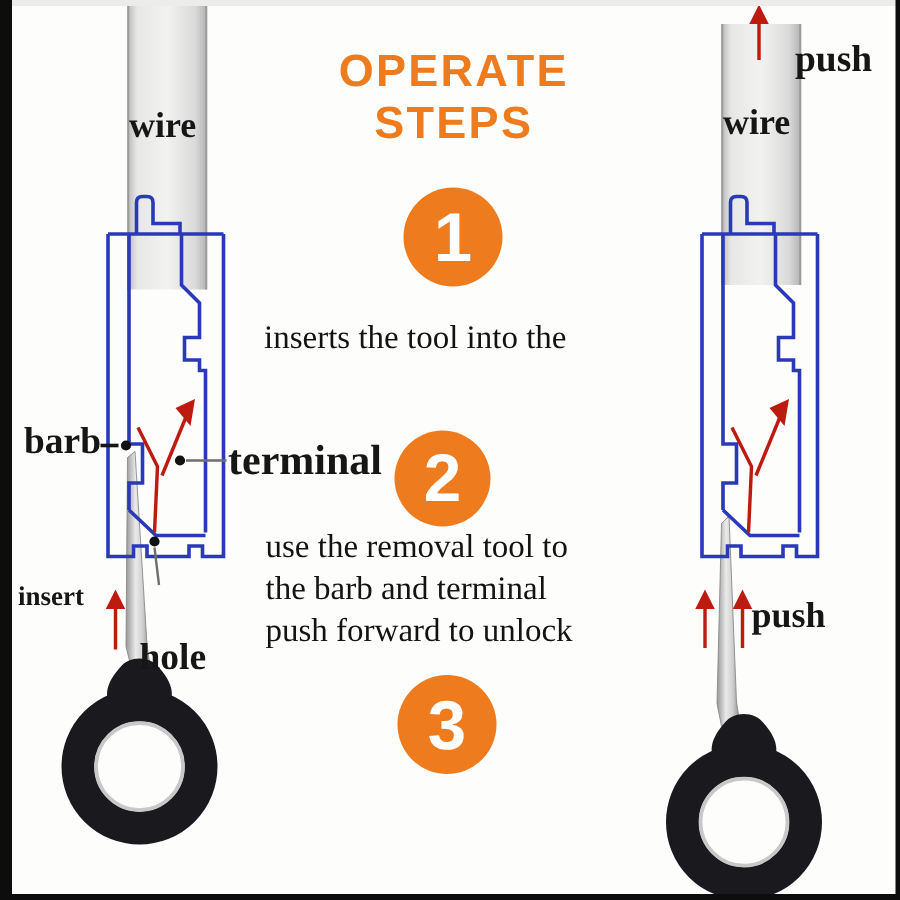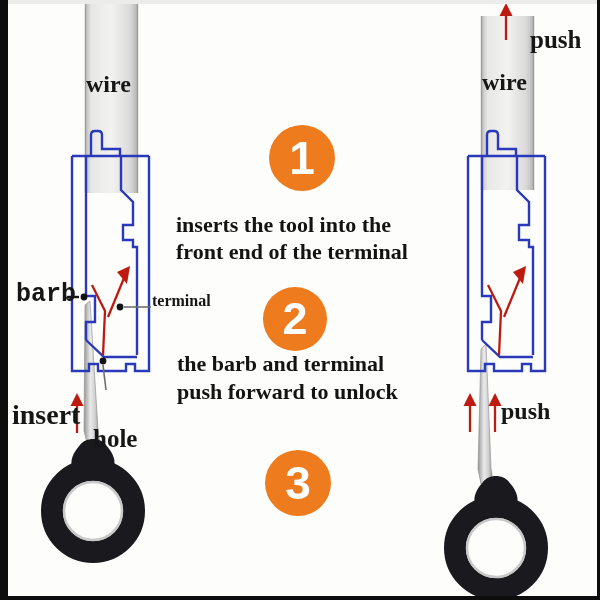--- a/index.html
+++ b/index.html
@@ -34,21 +34,21 @@
     font-family:"Liberation Sans",sans-serif;font-weight:800;
     font-size:30px;line-height:35px;letter-spacing:1.5px;
   }
   .num-circle{
     position:absolute;border-radius:50%;
     background:var(--accent-orange,#EE7B1D);color:#ffffff;
     font-family:"Liberation Sans",sans-serif;font-weight:800;
     display:flex;align-items:center;justify-content:center;
   }
   .step-text{
-    position:absolute;color:#131313;font-weight:bold;
+    position:absolute;color:#131313;font-weight:normal;
     font-size:22px;line-height:27px;white-space:nowrap;
   }
   .step-text.centered{text-align:center;white-space:normal;}
 </style>
 </head>
 <body>
 
 <div id="stage">
 
   <svg class="canvas" viewBox="0 0 600 600">
@@ -143,42 +143,46 @@
 
     <g>
       <line class="red" x1="470" y1="432" x2="470" y2="403" stroke-width="2.6"></line>
       <polygon class="red-fill" points="470,393 463.5,406 476.5,406"></polygon>
       <line class="red" x1="495" y1="432" x2="495" y2="403" stroke-width="2.6"></line>
       <polygon class="red-fill" points="495,393 488.5,406 501.5,406"></polygon>
     </g>
   </svg>
 
   <div class="lbl" style="left:86px;top:72px;font-size:24px;">wire</div>
-  <div class="lbl" style="left:16px;top:282px;font-size:25px;font-family:Liberation Mono, monospace;">barb</div>
-  <div class="lbl" style="left:152px;top:293px;font-size:16px;">terminal</div>
+  <div class="lbl" style="left:16px;top:282px;font-size:25px;">barb</div>
+  <div class="lbl" style="left:152px;top:293px;font-size:28px;">terminal</div>
   <div class="lbl" style="left:93px;top:390px;font-size:25px;margin-top:36px;">hole</div>
-  <div class="lbl" style="left:12px;top:400px;font-size:28px;">insert</div>
+  <div class="lbl" style="left:12px;top:388px;font-size:18px;">insert</div>
 
   <div class="lbl" style="left:482px;top:70px;font-size:24px;">wire</div>
   <div class="lbl" style="left:530px;top:27px;font-size:25px;">push</div>
   <div class="lbl" style="left:501px;top:399px;font-size:24px;">push</div>
 
+  <div class="heading">
+    <div>OPERATE</div>
+    <div>STEPS</div>
+  </div>
 
   <div class="num-circle" style="left:269px;top:125px;width:66px;height:66px;font-size:46px;">
     <span>1</span>
   </div>
   <div class="step-text" style="left:176px;top:211px;">
     <div>inserts the tool into the</div>
-    <div>front end of the terminal</div>
   </div>
 
   <div class="num-circle" style="left:263px;top:287px;width:64px;height:64px;font-size:45px;">
     <span>2</span>
   </div>
   <div class="step-text" style="left:177px;top:350px;line-height:28px;">
+    <div>use the removal tool to</div>
     <div>the barb and terminal</div>
     <div>push forward to unlock</div>
   </div>
 
   <div class="num-circle" style="left:265px;top:450px;width:66px;height:66px;font-size:46px;">
     <span>3</span>
   </div>
 
   <div class="edge edge-top"></div>
   <div class="edge edge-left"></div>

